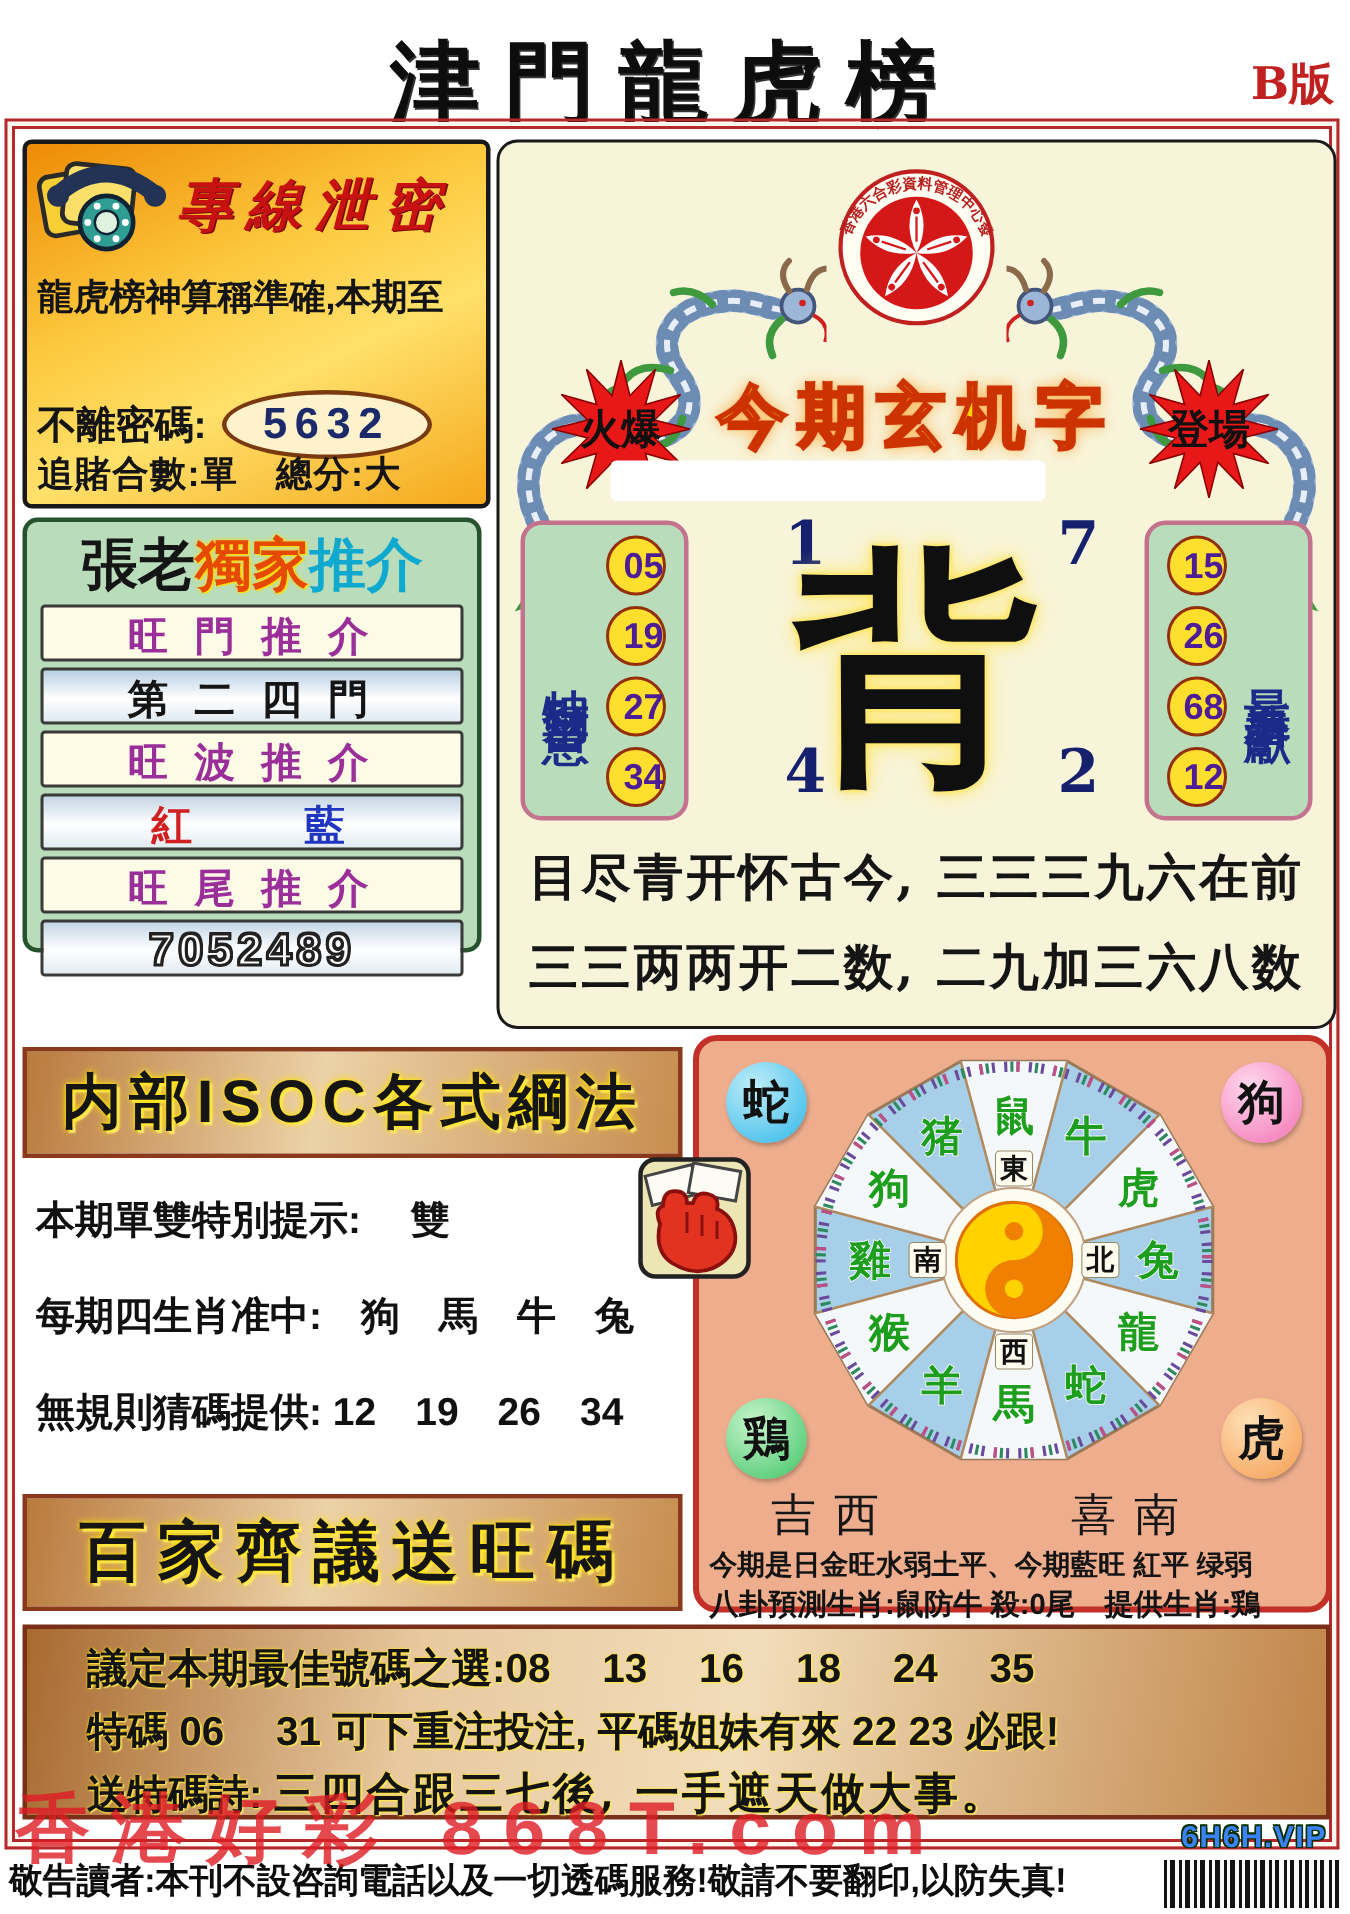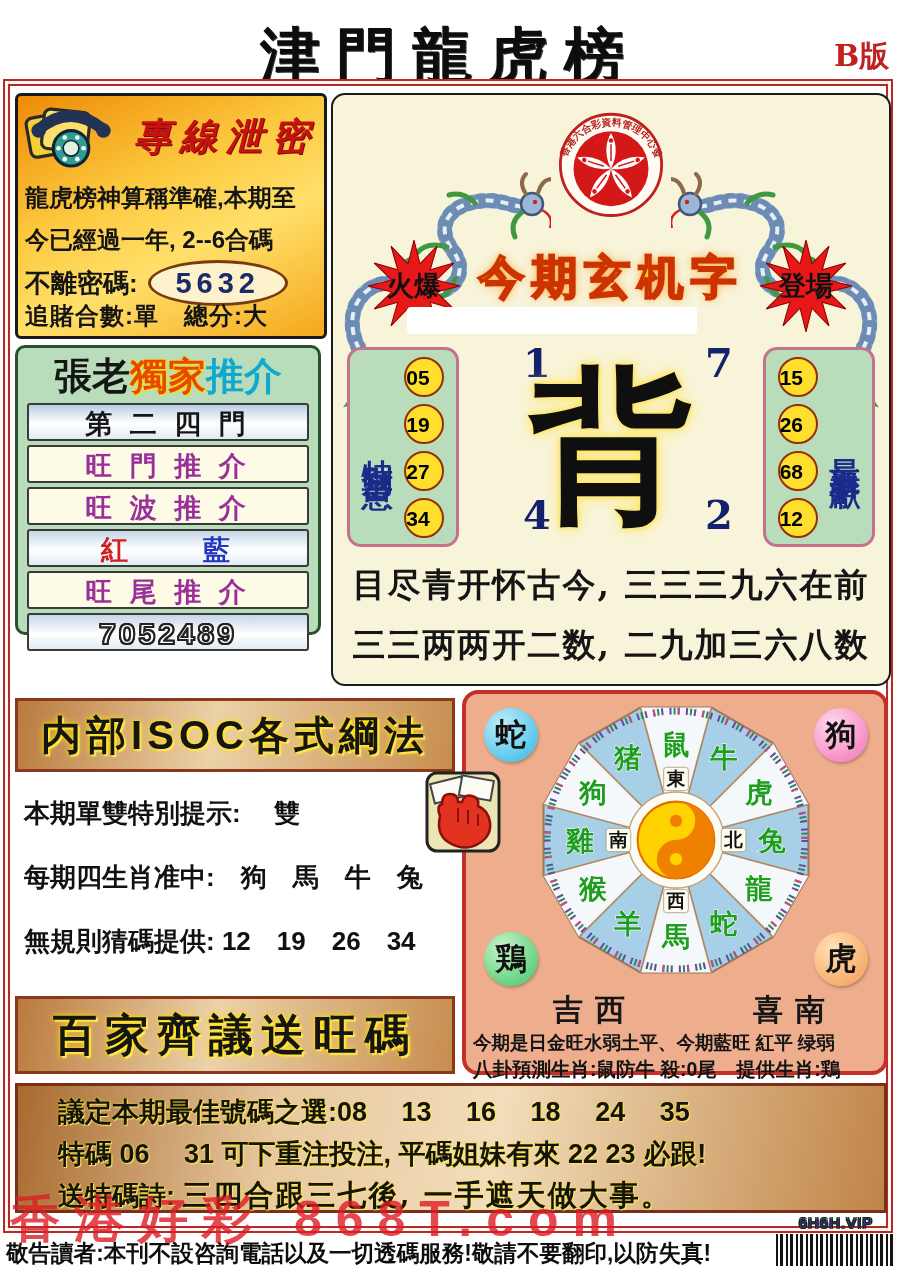--- a/index.html
+++ b/index.html
@@ -12,21 +12,21 @@
          letter-spacing:16px;color:#0d0d0d;text-shadow:1px 1px 0 #333;}
   .edition{position:absolute;top:36px;left:834px;color:#c02020;font-weight:700;
            font-family:"DejaVu Serif","Liberation Serif",serif;font-size:30px;}
   .frame{position:absolute;left:3px;top:79px;width:886px;height:1150px;
          border:2px solid #b5292b;box-shadow:inset 0 0 0 3px #fdf8f0, inset 0 0 0 5px #b5292b;}
 
   
   .hotline{position:absolute;left:15px;top:93px;width:306px;height:240px;border:3px solid #191919;border-radius:6px;
            background:linear-gradient(155deg,#ee8b06 0%,#fcc93e 38%,#ffe06a 62%,#f5a81c 100%);}
   .phone-icon{position:absolute;left:4px;top:2px;width:96px;height:86px;}
-  .hotline-title{position:absolute;left:100px;top:16px;width:200px;text-align:right;
+  .hotline-title{position:absolute;left:100px;top:16px;width:200px;text-align:left;
                  font-family:"DejaVu Serif","Liberation Serif",serif;font-style:italic;font-weight:900;
                  font-size:37px;letter-spacing:9px;color:#c81111;text-shadow:1px 1px 0 #7a0a0a;}
   .h-line{position:absolute;left:7px;width:292px;font-weight:900;font-size:24px;color:#141414;white-space:nowrap;}
   .h1{top:86px;} .h2{top:128px;} .h4{top:204px;letter-spacing:1px;}
   .h-code{position:absolute;left:7px;top:164px;width:292px;display:flex;align-items:center;gap:10px;}
   .h-code-label{font-weight:900;font-size:26px;color:#141414;}
   .h-code-oval{display:inline-block;width:134px;height:40px;line-height:40px;text-align:center;
                background:#fdf2cc;border:3px solid #7a3a10;border-radius:50%;
                color:#1a2a6a;font-weight:700;font-size:29px;letter-spacing:5px;}
 
@@ -59,21 +59,21 @@
                  color:#ffd400;-webkit-text-stroke:2px #cc3300;
                  text-shadow:0 0 10px rgba(255,140,0,.85),0 0 2px #a82800;}
   .white-band{position:absolute;left:74px;top:212px;width:290px;height:27px;background:#ffffff;border-radius:4px;}
   .panel{position:absolute;top:252px;width:112px;height:200px;background:#b9ddba;border:3px solid #c4738f;
          border-radius:14px;display:flex;align-items:center;justify-content:space-evenly;box-sizing:border-box;}
   .panel-left{left:14px;} .panel-right{left:430px;}
   .v-label{writing-mode:vertical-rl;text-orientation:upright;font-weight:900;font-size:31px;
            color:#1c2a8a;letter-spacing:6px;line-height:1;}
   .balls{display:flex;flex-direction:column;gap:7px;}
   .numball{width:40px;height:40px;border-radius:50%;background:#ffdf2e;border:2px solid #93300a;
-           color:#000000;font-weight:900;font-size:21px;line-height:38px;text-align:left;box-sizing:border-box;}
+           color:#4c1d95;font-weight:900;font-size:24px;line-height:38px;text-align:right;box-sizing:border-box;}
   .corner{position:absolute;font-family:"DejaVu Serif","Liberation Serif",serif;font-weight:700;
           font-size:40px;color:#16216e;}
   .c-tl{left:190px;top:244px;} .c-tr{left:372px;top:244px;} .c-bl{left:190px;top:396px;} .c-br{left:372px;top:396px;}
   .main-char{position:absolute;left:173px;top:242px;width:210px;height:216px;line-height:216px;text-align:center;
              font-family:"DejaVu Serif","Liberation Serif",serif;font-weight:900;font-size:162px;color:#0f0f0f;
              text-shadow:0 0 16px #ffe76a,0 0 5px #ffd700;}
   .poem{position:absolute;left:10px;width:536px;text-align:center;white-space:nowrap;
         font-family:"DejaVu Serif","Liberation Serif",serif;font-weight:700;font-size:33px;letter-spacing:2px;color:#151515;}
   .p1{top:468px;} .p2{top:528px;}
 
@@ -93,40 +93,40 @@
   
   .zodiac{position:absolute;left:462px;top:690px;width:426px;height:385px;background:#eeae8e;
           border:4px solid #c23028;border-radius:16px;box-sizing:border-box;}
   .badge{position:absolute;width:54px;height:54px;border-radius:50%;text-align:center;line-height:54px;
          font-weight:900;font-size:31px;color:#111;box-shadow:1px 2px 3px rgba(0,0,0,.25);}
   .b-tl{left:18px;top:14px;background:radial-gradient(circle at 35% 30%,#bfeef8,#2fb6e8);}
   .b-tr{left:348px;top:14px;background:radial-gradient(circle at 35% 30%,#ffd8ec,#f272b4);}
   .b-bl{left:18px;top:238px;background:radial-gradient(circle at 35% 30%,#c8f4cc,#3ec464);}
   .b-br{left:348px;top:238px;background:radial-gradient(circle at 35% 30%,#ffe0b8,#f49b4e);}
   .wheel{position:absolute;left:66px;top:2px;width:288px;height:288px;}
-  .luck{position:absolute;top:296px;font-weight:700;font-size:30px;letter-spacing:12px;color:#161616;margin-left:39px;}
+  .luck{position:absolute;top:296px;font-weight:400;font-size:30px;letter-spacing:12px;color:#161616;}
   .luck-l{left:48px;} .luck-r{left:248px;}
   .zline{position:absolute;left:7px;width:405px;font-weight:900;color:#131313;white-space:nowrap;}
   .zl1{top:336px;font-size:18.5px;} .zl2{top:362px;font-size:19.5px;}
 
   
   .strip{position:absolute;left:15px;top:1083px;width:872px;height:130px;border:3px solid #7a3018;box-sizing:border-box;
          background:linear-gradient(100deg,#a86a30 0%,#e8c9a0 30%,#f2ddba 55%,#c08448 100%);}
   .s-line{position:absolute;left:40px;width:820px;font-weight:900;font-size:27px;color:#131313;white-space:nowrap;
           text-shadow:0 0 2px #ffe400,1px 1px 1px #ffec80;}
   .s1{top:8px;} .s2{top:50px;} .s3{top:90px;}
   .s3-poem{font-family:"DejaVu Serif","Liberation Serif",serif;font-size:29px;letter-spacing:2px;}
 
   
   .watermark{position:absolute;left:10px;top:1186px;z-index:40;white-space:nowrap;
              font-weight:900;font-size:50px;letter-spacing:14px;color:rgba(222,28,36,.8);}
   .footer-notice{position:absolute;left:6px;top:1238px;width:778px;z-index:10;white-space:nowrap;
                  font-weight:900;font-size:23px;color:#0d0d0d;transform:scaleX(.98);transform-origin:left;}
   .sitebox{position:absolute;left:776px;top:1214px;width:120px;z-index:10;text-align:center;}
-  .site{font-weight:400;font-size:15px;letter-spacing:1px;color:#4c1d95;
+  .site{font-weight:700;font-size:20px;letter-spacing:1px;color:#3b82f6;
         text-shadow:1px 1px 0 #063006,-1px -1px 0 #063006,1px -1px 0 #063006,-1px 1px 0 #063006;}
   .barcode{margin-top:3px;height:32px;background:repeating-linear-gradient(90deg,#131313 0 2px,#fafafa 2px 4px,#131313 4px 7px,#fafafa 7px 10px);}
 </style>
 </head>
 <body>
 
 <div id="page">
 
   <div class="title">津門龍虎榜</div>
   <div class="edition">B版</div>
@@ -143,34 +143,33 @@
       <circle cx="47" cy="48" r="7.5" fill="#dff2e0" stroke="#112233" stroke-width="1.5"></circle>
       <circle cx="59" cy="48" r="2.2" fill="#fff"></circle>
         <circle cx="53" cy="58.4" r="2.2" fill="#fff"></circle>
       <circle cx="41" cy="58.4" r="2.2" fill="#fff"></circle>
         <circle cx="35" cy="48" r="2.2" fill="#fff"></circle>
       <circle cx="41" cy="37.6" r="2.2" fill="#fff"></circle>
         <circle cx="53" cy="37.6" r="2.2" fill="#fff"></circle>
     </svg>
     <div class="hotline-title">專線泄密</div>
     <div class="h-line h1">龍虎榜神算稱準確,本期至</div>
-    <div class="h-line h2">今已經過一年, 2--6合碼</div>
     <div class="h-code">
       <span class="h-code-label">不離密碼:</span>
       <span class="h-code-oval">5632</span>
     </div>
     <div class="h-line h4">追賭合數:單　總分:大</div>
   </section>
 
   <section class="zhang">
     <div class="zhang-header">
       <span class="zh-black">張老</span><span class="zh-red">獨家</span><span class="zh-cyan">推介</span>
     </div>
+    <div class="z-row row-cream">旺 門 推 介</div>
     <div class="z-row row-grad">第 二 四 門</div>
-    <div class="z-row row-cream">旺 門 推 介</div>
     <div class="z-row row-cream">旺 波 推 介</div>
     <div class="z-row row-rb">
       <span class="rb-red">紅</span>
       <span class="rb-blue">藍</span>
     </div>
     <div class="z-row row-cream">旺 尾 推 介</div>
     <div class="z-row row-num">7052489</div>
   </section>
 
   <section class="mystery">

